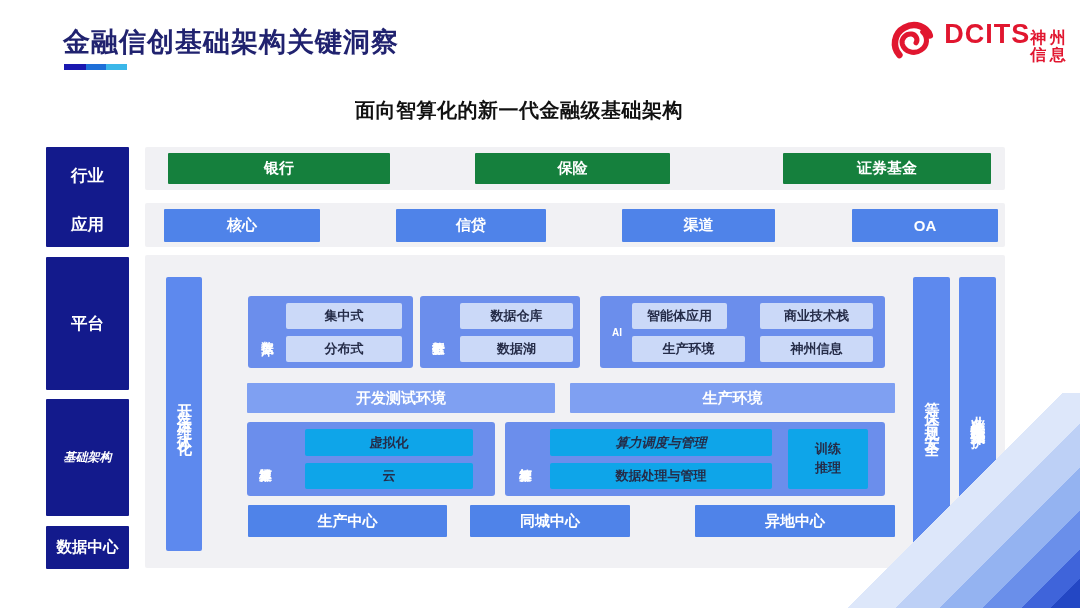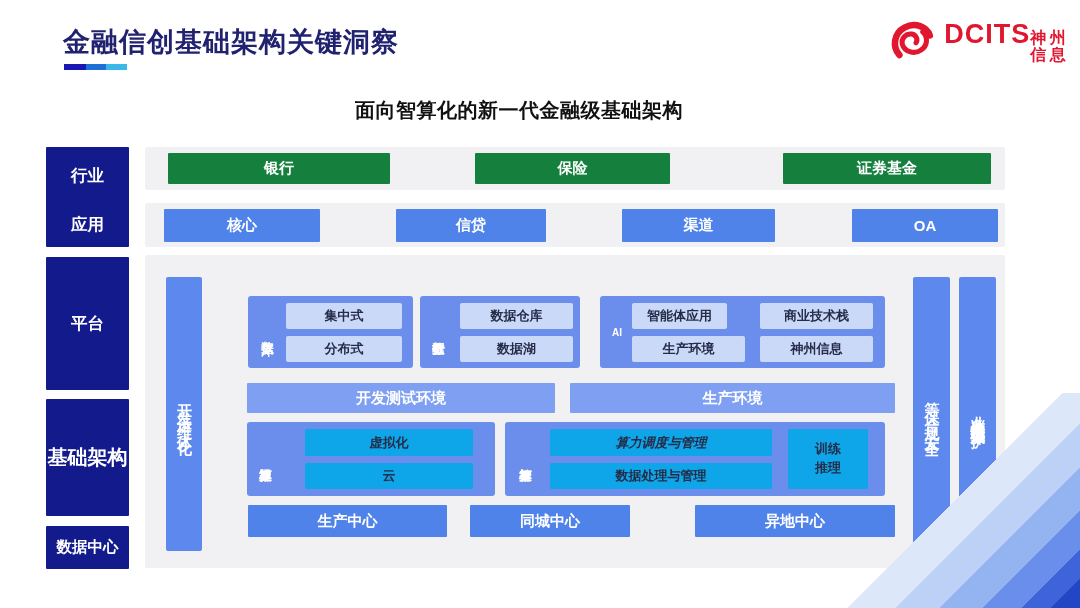--- a/index.html
+++ b/index.html
@@ -84,21 +84,21 @@
       <span class="logo-brand">DCITS</span>
       <span class="logo-company">神州信息</span>
     </div>
   </div>
 
   <div class="subtitle">面向智算化的新一代金融级基础架构</div>
 
   <div class="rail" style="top:147px;height:58px;">行业</div>
   <div class="rail" style="top:203px;height:44px;">应用</div>
   <div class="rail" style="top:257px;height:133px;">平台</div>
-  <div class="rail" style="top:399px;height:117px;font-size:20px;">基础架构</div>
+  <div class="rail" style="top:399px;height:117px;font-size:12px;font-style:italic;">基础架构</div>
   <div class="rail" style="top:526px;height:43px;font-size:15.5px;">数据中心</div>
 
   <div class="strip" style="top:147px;height:43px;"></div>
   <div class="strip" style="top:203px;height:44px;"></div>
   <div class="strip" style="top:255px;height:313px;"></div>
 
   <div class="btn industry-btn" style="left:168px;width:222px;">银行</div>
   <div class="btn industry-btn" style="left:475px;width:195px;">保险</div>
   <div class="btn industry-btn" style="left:783px;width:208px;">证券基金</div>
 

